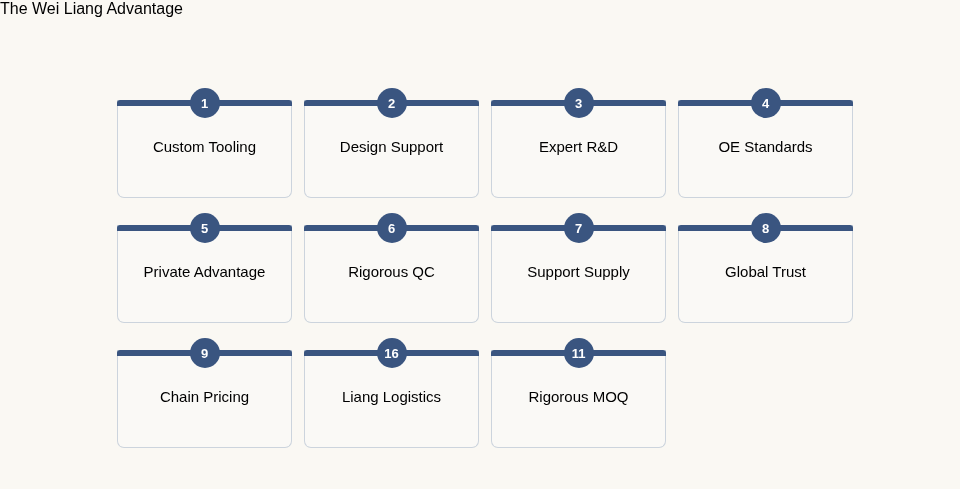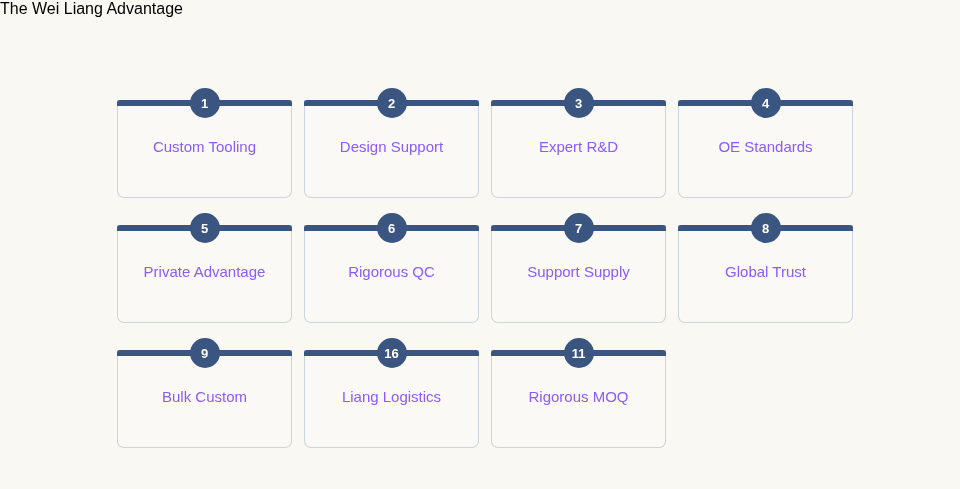--- a/index.html
+++ b/index.html
@@ -63,21 +63,21 @@
     color: #ffffff;
     font-size: 13px;
     font-weight: bold;
     display: flex;
     align-items: center;
     justify-content: center;
     line-height: 1;
   }
   .card-label {
     font-size: 15px;
-    color: #8b5cf6;
+    color: #000000;
     text-align: center;
     line-height: 1.2;
     white-space: nowrap;
   }
 </style>
 </head>
 <body>
 
 <div id="page">
 
@@ -129,21 +129,21 @@
 
     <div class="advantage-card">
       <div class="card-topbar"></div>
       <div class="card-badge">8</div>
       <div class="card-label">Global Trust</div>
     </div>
 
     <div class="advantage-card">
       <div class="card-topbar"></div>
       <div class="card-badge">9</div>
-      <div class="card-label">Bulk Custom</div>
+      <div class="card-label">Chain Pricing</div>
     </div>
 
     <div class="advantage-card">
       <div class="card-topbar"></div>
       <div class="card-badge">16</div>
       <div class="card-label">Liang Logistics</div>
     </div>
 
     <div class="advantage-card">
       <div class="card-topbar"></div>

